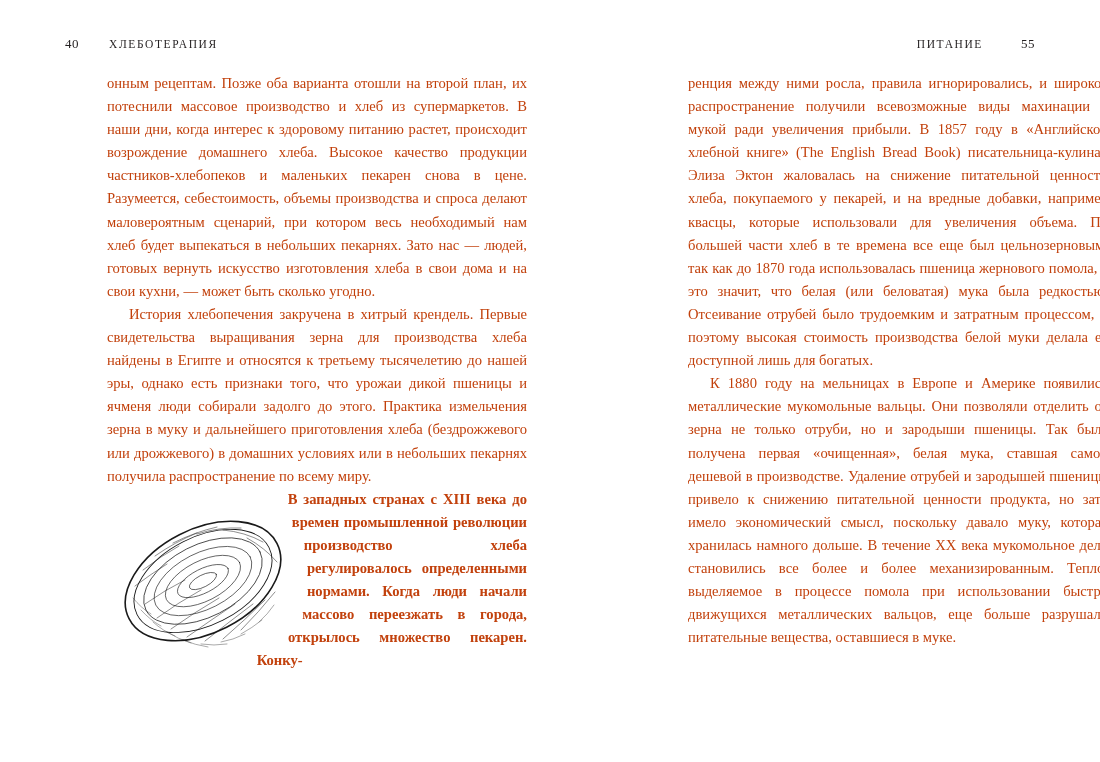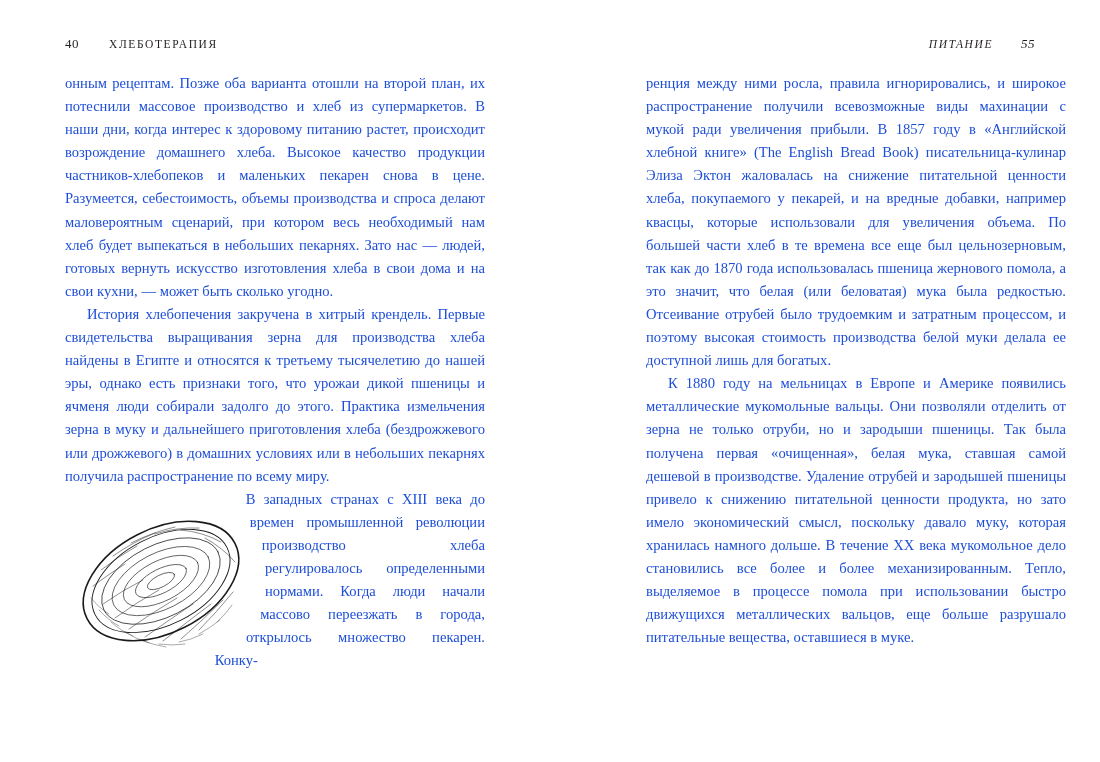--- a/index.html
+++ b/index.html
@@ -34,42 +34,42 @@
   .header-left {
     left: 65px;
     display: flex;
     align-items: baseline;
     gap: 30px;
   }
   .header-right {
     right: 65px;
     display: flex;
     align-items: baseline;
-    gap: 28px;
-    font-style: italic;
+    gap: 38px;
   }
   .folio {
     font-size: 13px;
     letter-spacing: 0.5px;
   }
   .runhead {
     text-transform: uppercase;
   }
 
   
   .col {
     position: absolute;
     top: 72px;
     width: 420px;
     font-size: 14.6px;
     line-height: 23.1px;
     text-align: justify;
     text-justify: inter-word;
-    color: #1d4ed8;
+    color: #c2410c;
     hyphens: manual;
+    margin-left: 42px;
   }
   .col-left { left: 65px; }
   .col-right { left: 646px; }
 
   .col p {
     margin: 0;
   }
   .col p.indent {
     text-indent: 22px;
   }
@@ -85,20 +85,21 @@
   .illo {
     width: 196px;
     height: 174px;
   }
   .wrap-block {
     text-align: justify;
   }
   
   .wrap-block p {
     word-spacing: 0.5px;
+    font-weight: bold;
   }
 </style>
 </head>
 <body>
 
 <div class="page">
   <div class="spread">
 
     <div class="header header-left">
       <span class="folio">40</span>

